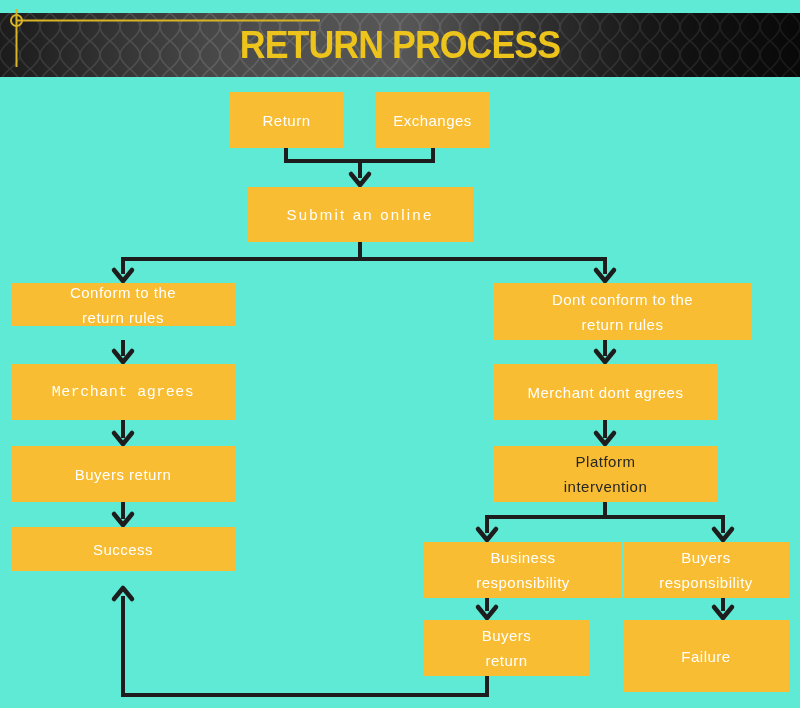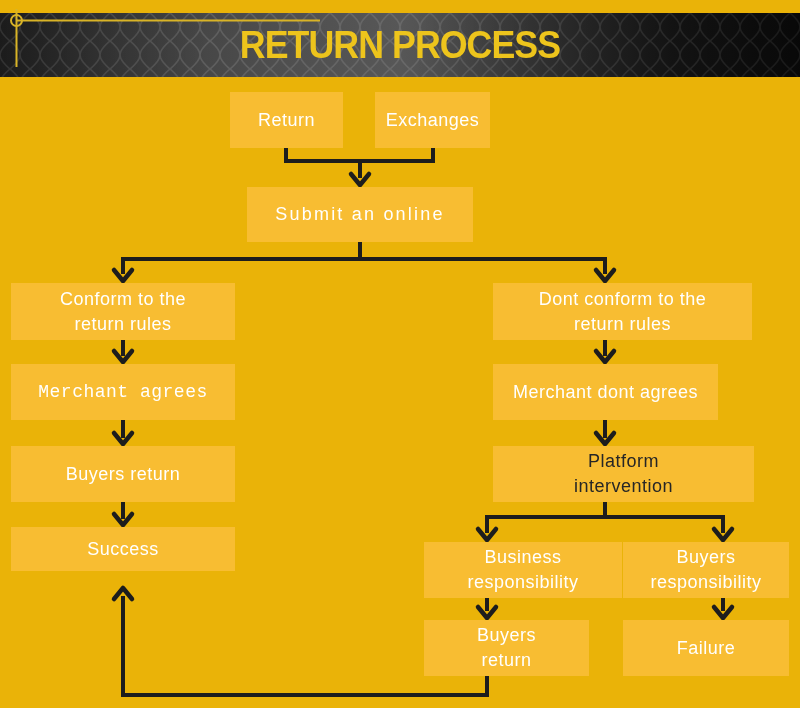--- a/index.html
+++ b/index.html
@@ -1,17 +1,17 @@
 <!DOCTYPE html>
 <html><head>
 <meta charset="utf-8">
 <style>
   html, body { margin: 0; padding: 0; background: #ffffff; }
   body { width: 800px; height: 708px; font-family: "Liberation Sans", sans-serif; }
-  .stage { position: relative; width: 800px; height: 708px; overflow: hidden; background: #eab308; }
+  .stage { position: relative; width: 800px; height: 708px; overflow: hidden; background: #5eead4; }
 
   
   .banner {
     position: absolute; left: 0; top: 13px; width: 800px; height: 64px;
     background: linear-gradient(90deg,
       #2a2a2a 0%, #3d3d3d 14%, #4e4e4e 34%, #575757 50%,
       #434343 64%, #222222 84%, #151515 100%);
   }
   .banner .mesh { position: absolute; left: 0; top: 0; }
   .banner-shade {
@@ -32,21 +32,21 @@
   
   .connectors { position: absolute; left: 0; top: 0; z-index: 1; }
   .connectors path { stroke: #1D1D1D; fill: none; }
   .connectors path.shaft { stroke-width: 4; }
   .connectors path.head { stroke-width: 4.5; stroke-linecap: round; stroke-linejoin: round; }
 
   .node {
     position: absolute; z-index: 2;
     background: #F8BD32; color: #ffffff;
     display: flex; flex-direction: column; align-items: center; justify-content: center;
-    font-size: 18px; line-height: 25px; letter-spacing: 0.5px; text-align: center;
+    font-size: 15px; line-height: 25px; letter-spacing: 0.5px; text-align: center;
   }
   .node.dark { color: #262626; }
   .node.spaced { letter-spacing: 2.2px; }
   .node span { display: block; }
 </style>
 </head>
 <body>
 
 <div class="stage">
 
@@ -114,21 +114,21 @@
   </div>
 
   <div class="node" style="left:375px; top:92px; width:115px; height:56px;justify-content:center;">
     <span>Exchanges</span>
   </div>
 
   <div class="node spaced" style="left:247px; top:187px; width:226px; height:55px;">
     <span>Submit an online</span>
   </div>
 
-  <div class="node" style="left:11px; top:283px; width:224px; height:57px;text-align:right;">
+  <div class="node" style="left:11px; top:283px; width:224px; height:43px;text-align:right;">
     <span>Conform to the</span>
     <span>return rules</span>
   </div>
 
   <div class="node" style="left:11px; top:364px; width:224px; height:56px;font-family:Liberation Mono, monospace;">
     <span>Merchant agrees</span>
   </div>
 
   <div class="node" style="left:11px; top:446px; width:224px; height:56px;text-align:right;">
     <span>Buyers return</span>
@@ -140,37 +140,37 @@
 
   <div class="node" style="left:493px; top:283px; width:259px; height:57px;">
     <span>Dont conform to the</span>
     <span>return rules</span>
   </div>
 
   <div class="node" style="left:493px; top:364px; width:225px; height:56px;">
     <span>Merchant dont agrees</span>
   </div>
 
-  <div class="node dark" style="left:493px; top:446px; width:261px; height:56px;">
+  <div class="node dark" style="left:493px; top:446px; width:225px; height:56px;">
     <span>Platform</span>
     <span>intervention</span>
   </div>
 
   <div class="node" style="left:424px; top:542px; width:198px; height:56px;">
     <span>Business</span>
     <span>responsibility</span>
   </div>
 
   <div class="node" style="left:623px; top:542px; width:166px; height:56px;">
     <span>Buyers</span>
     <span>responsibility</span>
   </div>
 
   <div class="node" style="left:424px; top:620px; width:165px; height:56px;">
     <span>Buyers</span>
     <span>return</span>
   </div>
 
-  <div class="node" style="left:623px; top:620px; width:166px; height:56px;">
+  <div class="node" style="left:623px; top:620px; width:166px; height:72px;">
     <span>Failure</span>
   </div>
 
 </div>
 
 </body></html>

